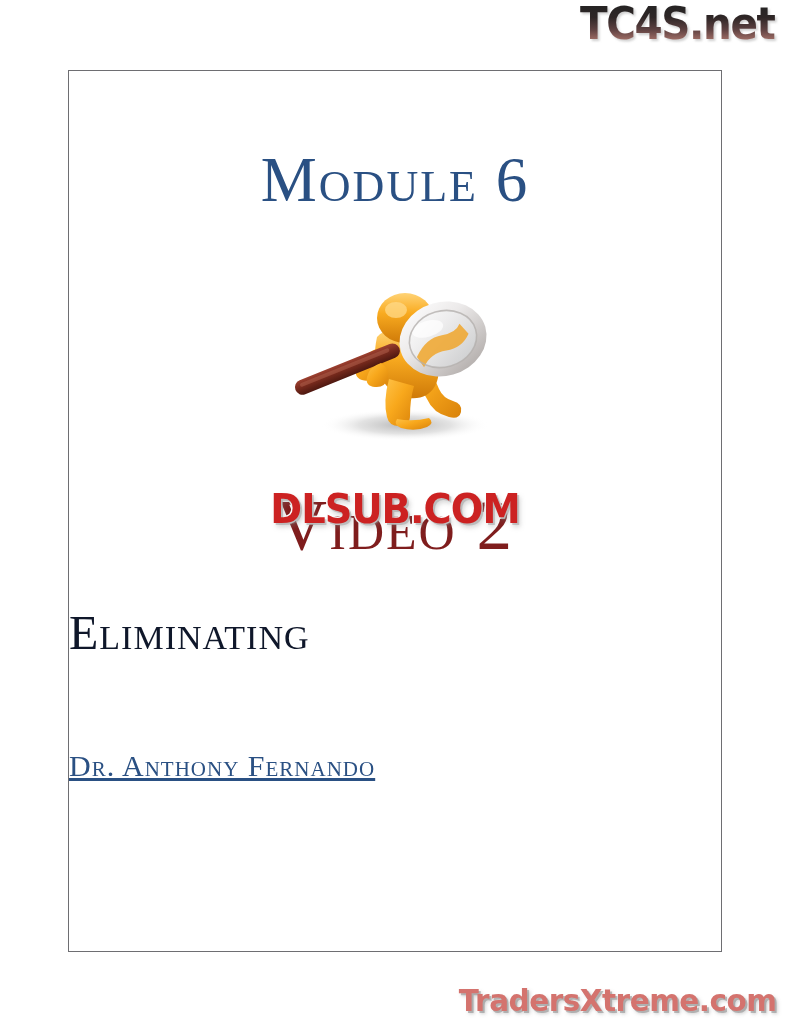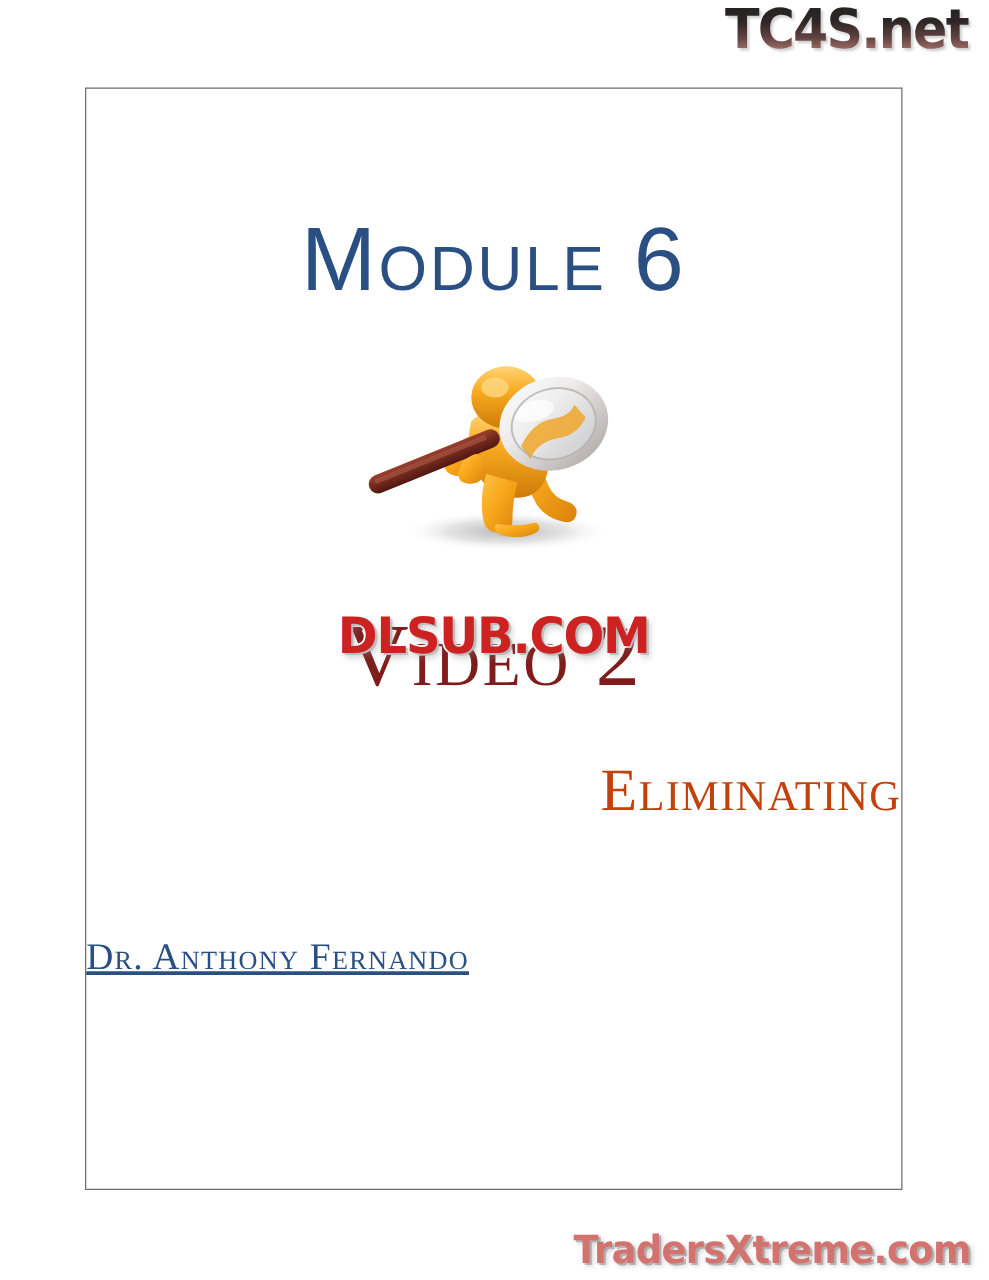--- a/index.html
+++ b/index.html
@@ -82,27 +82,26 @@
   }
 
   
   .module-title {
     position: absolute;
     left: 0;
     right: 0;
     top: 78px;
     text-align: center;
     color: #2a5083;
-    font-family: Liberation Sans, sans-serif;
-    font-variant: small-caps;
-    font-size: 72px;
+    font-family: Liberation Serif, serif;
+    font-variant: small-caps;
+    font-size: 63px;
     line-height: 1;
     letter-spacing: 2px;
     white-space: nowrap;
-    margin-top: 23px;
   }
 
   
   .illustration {
     position: absolute;
     left: 50%;
     top: 200px;
     width: 230px;
     height: 180px;
     margin-left: -110px;
@@ -145,22 +144,22 @@
        3px 4px 5px rgba(130,130,130,0.35);
     white-space: nowrap;
   }
 
   
   .subtitle {
     position: absolute;
     left: 0;
     right: 0;
     top: 535px;
-    text-align: right;
-    color: #c2410c;
+    text-align: left;
+    color: #0f172a;
     font-family: "Liberation Serif", serif;
     font-variant: small-caps;
     font-size: 48px;
     line-height: 54px;
     letter-spacing: 1px;
   }
   .subtitle div { white-space: nowrap; }
 
   
   .author {

